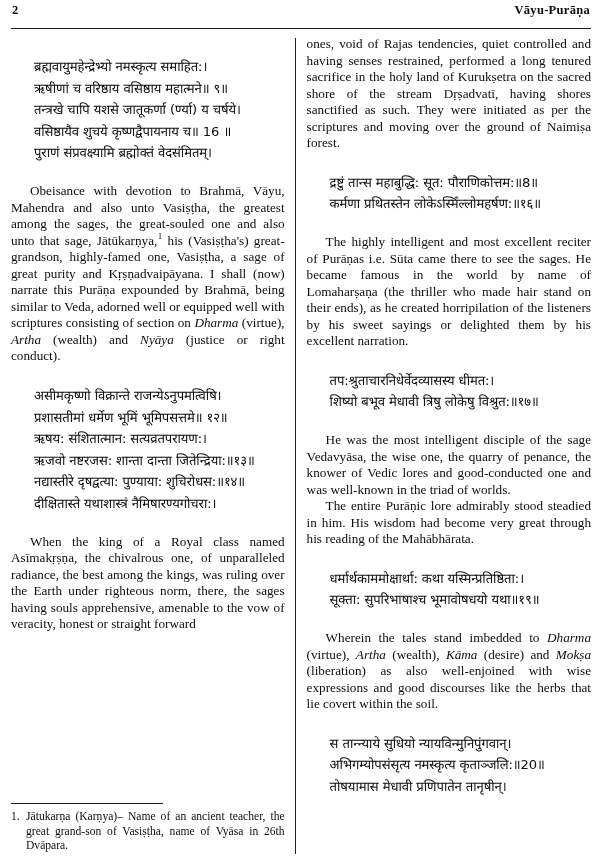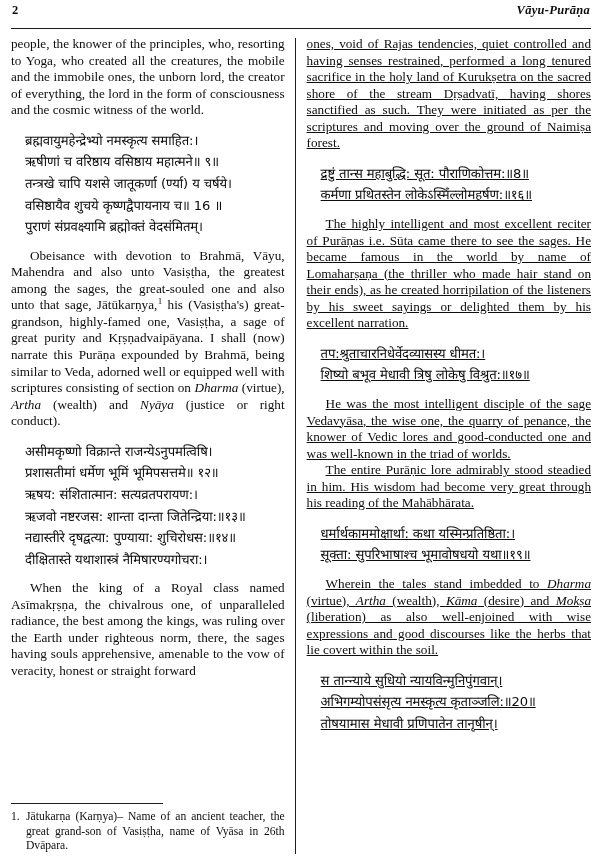--- a/index.html
+++ b/index.html
@@ -31,21 +31,21 @@
     top: 3px;
     height: 22px;
     display: flex;
     align-items: flex-start;
     justify-content: space-between;
     font-weight: bold;
     font-size: 12.5px;
     letter-spacing: .2px;
   }
   .folio { font-weight: bold; font-size: 12.5px; }
-  .head-title { font-weight: bold; font-size: 12.5px; letter-spacing: .3px; font-style: italic; }
+  .head-title { font-weight: bold; font-size: 12.5px; letter-spacing: .3px; }
   .head-rule {
     position: absolute;
     left: 11px;
     right: 9px;
     top: 28px;
     height: 0;
     border-top: 1.4px solid #1b1b1b;
   }
 
   
@@ -64,21 +64,21 @@
     display: flex;
     flex-direction: column;
   }
   .col-left { padding-right: 10px; }
   .col-divider {
     width: 0;
     border-left: 1.2px solid #1e1e1e;
     margin: 2px 0 0 0;
     align-self: stretch;
   }
-  .col-right { padding-left: 11px; width: 290px; text-decoration: underline; }
+  .col-right { padding-left: 11px; width: 290px; }
 
   .flow { flex: 0 0 auto; }
 
   
   p.prose {
     margin: 0;
     font-size: 13.2px;
     line-height: 16.55px;
     text-align: justify;
     text-indent: 19px;
@@ -89,21 +89,21 @@
   p.prose i, p.prose em { font-style: italic; }
   sup.fnref {
     font-size: 9px;
     vertical-align: super;
     line-height: 0;
     padding-left: .5px;
   }
 
   
   .verse {
-    margin: 7px;
+    margin: 16px;
     padding: 4px 0 3px 0;
   }
   .verse .vline {
     display: block;
     font-family: "DejaVu Sans", sans-serif;
     font-size: 13.1px;
     line-height: 21.6px;
     white-space: nowrap;
     padding-left: 7px;
     letter-spacing: -0.1px;
@@ -142,21 +142,20 @@
   <div class="running-head">
     <span class="folio">2</span>
     <span class="head-title">Vāyu-Purāṇa</span>
   </div>
   <div class="head-rule"></div>
 
   <div class="body-cols">
 
     <div class="col col-left">
       <div class="flow" id="left-flow">
-          <p class="prose cont">people, the knower of the principles, who, resorting to Yoga, who created all the creatures, the mobile and the immobile ones, the unborn lord, the creator of everything, the lord in the form of consciousness and the cosmic witness of the world.</p>
           <div class="verse">
             <span class="vline">ब्रह्मवायुमहेन्द्रेभ्यो नमस्कृत्य समाहित:।</span>
             <span class="vline">ऋषीणां च वरिष्ठाय वसिष्ठाय महात्मने॥ ९॥</span>
             <span class="vline">तन्त्रखे चापि यशसे जातूकर्णा (र्ण्या) य चर्षये।</span>
             <span class="vline">वसिष्ठायैव शुचये कृष्णद्वैपायनाय च॥ 16 ॥</span>
             <span class="vline">पुराणं संप्रवक्ष्यामि ब्रह्मोक्तं वेदसंमितम्।</span>
           </div>
           <p class="prose">Obeisance with devotion to Brahmā, Vāyu, Mahendra and also unto Vasiṣṭha, the greatest among the sages, the great-souled one and also unto that sage, Jātūkarṇya,<sup class="fnref">1</sup> his (Vasiṣṭha's) great-grandson, highly-famed one, Vasiṣṭha, a sage of great purity and Kṛṣṇadvaipāyana. I shall (now) narrate this Purāṇa expounded by Brahmā, being similar to Veda, adorned well or equipped well with scriptures consisting of section on <i>Dharma</i> (virtue), <i>Artha</i> (wealth) and <i>Nyāya</i> (justice or right conduct).</p>
           <div class="verse">
             <span class="vline">असीमकृष्णो विक्रान्ते राजन्येऽनुपमत्विषि।</span>

